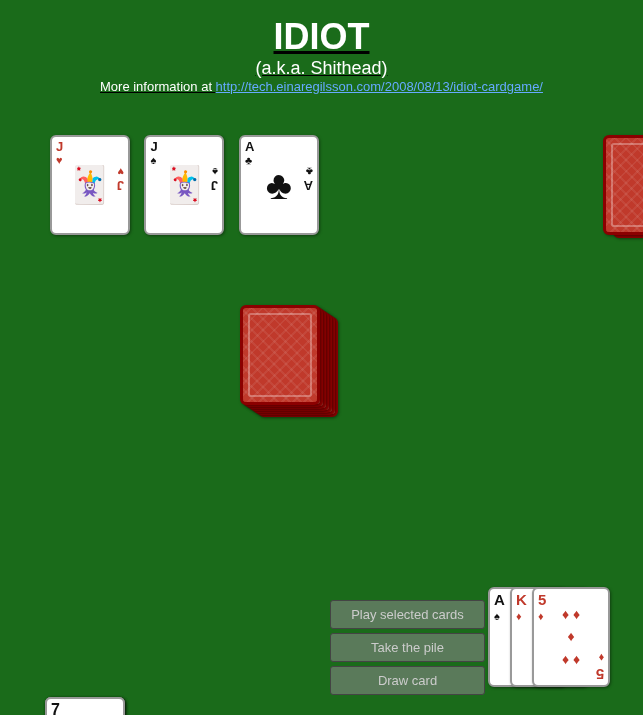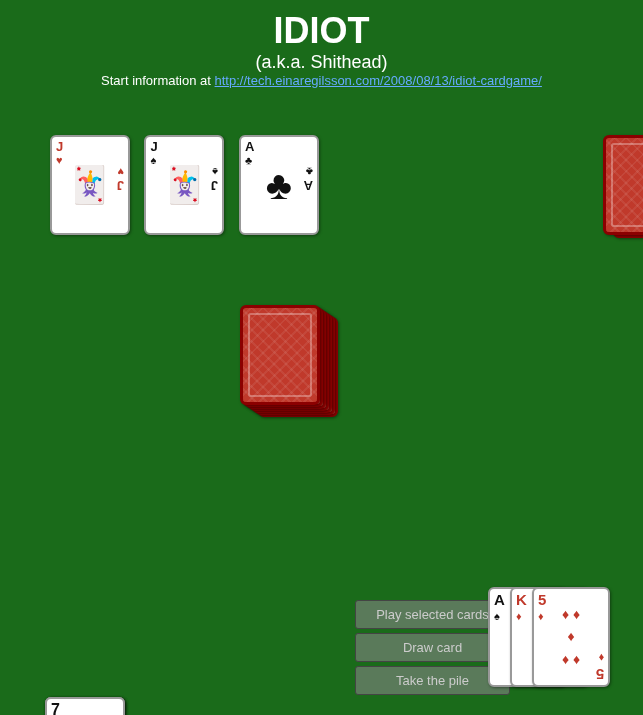--- a/index.html
+++ b/index.html
@@ -8,21 +8,22 @@
       height: 715px;
       background-color: #1a6b1a;
       font-family: Arial, sans-serif;
       overflow: hidden;
       position: relative;
     }
 
     
     #header {
       text-align: center;
-      padding-top: 10px;
+      padding-top: 16px;
+      text-decoration: underline;
     }
     #game-title {
       color: white;
       font-size: 36px;
       font-weight: bold;
     }
     #game-subtitle {
       color: white;
       font-size: 18px;
     }
@@ -135,21 +136,20 @@
     }
 
     
     #button-panel {
       position: absolute;
       bottom: 20px;
       left: 330px;
       display: flex;
       flex-direction: column;
       gap: 4px;
-      margin-left: 25px;
     }
     .game-button {
       width: 155px;
       padding: 6px 10px;
       background: #5a7a5a;
       color: #ccc;
       border: 1px solid #444;
       border-radius: 3px;
       font-size: 13px;
       text-align: center;
@@ -177,21 +177,21 @@
       line-height: 1;
     }
   </style>
 </head>
 <body>
 
 <div id="header">
   <div id="game-title">IDIOT</div>
   <div id="game-subtitle">(a.k.a. Shithead)</div>
   <div id="info-link">
-    <span>Start information at </span><a href="#">http://tech.einaregilsson.com/2008/08/13/idiot-cardgame/</a>
+    <span>More information at </span><a href="#">http://tech.einaregilsson.com/2008/08/13/idiot-cardgame/</a>
   </div>
 </div>
 
 <div id="opponent-area">
   
   <div class="card card-red" style="left:0px; top:0px; position:relative; display:inline-block; margin-right:10px; vertical-align:top;">
     <div class="card-top-left card-label-top">J<br><span class="card-label-suit">♥</span></div>
     <div class="card-center" style="font-size:36px; position:absolute; top:50%; left:50%; transform:translate(-50%,-50%);">🃏</div>
     <div class="card-bottom-right card-label-top">J<br><span class="card-label-suit">♥</span></div>
   </div>
@@ -239,22 +239,22 @@
   </div>
 
   <div class="card card-black">
     <div class="card-top-left" style="font-size:16px; font-weight:bold; line-height:1;">7<br></div>
 
   </div>
 </div>
 
 <div id="button-panel">
   <button class="game-button">Play selected cards</button>
+  <button class="game-button">Take the pile</button>
   <button class="game-button">Draw card</button>
-  <button class="game-button">Take the pile</button>
 </div>
 
 <div id="player-faceup" style="position:absolute; bottom:18px; left:488px; display:flex; flex-direction:column; gap:-5px;">
 
   <div style="position:relative; width:85px; height:110px;">
 
     <div class="card card-black" style="position:absolute; top:0px; left:0px; width:78px; height:100px;">
       <div class="card-top-left" style="font-size:15px; font-weight:bold; line-height:1;">A<br><span style="font-size:11px;">♠</span></div>
       <div style="position:absolute; top:50%; left:50%; transform:translate(-50%,-50%); font-size:28px;">♠</div>
       <div class="card-bottom-right" style="font-size:15px; font-weight:bold; line-height:1;">A<br><span style="font-size:11px;">♠</span></div>

